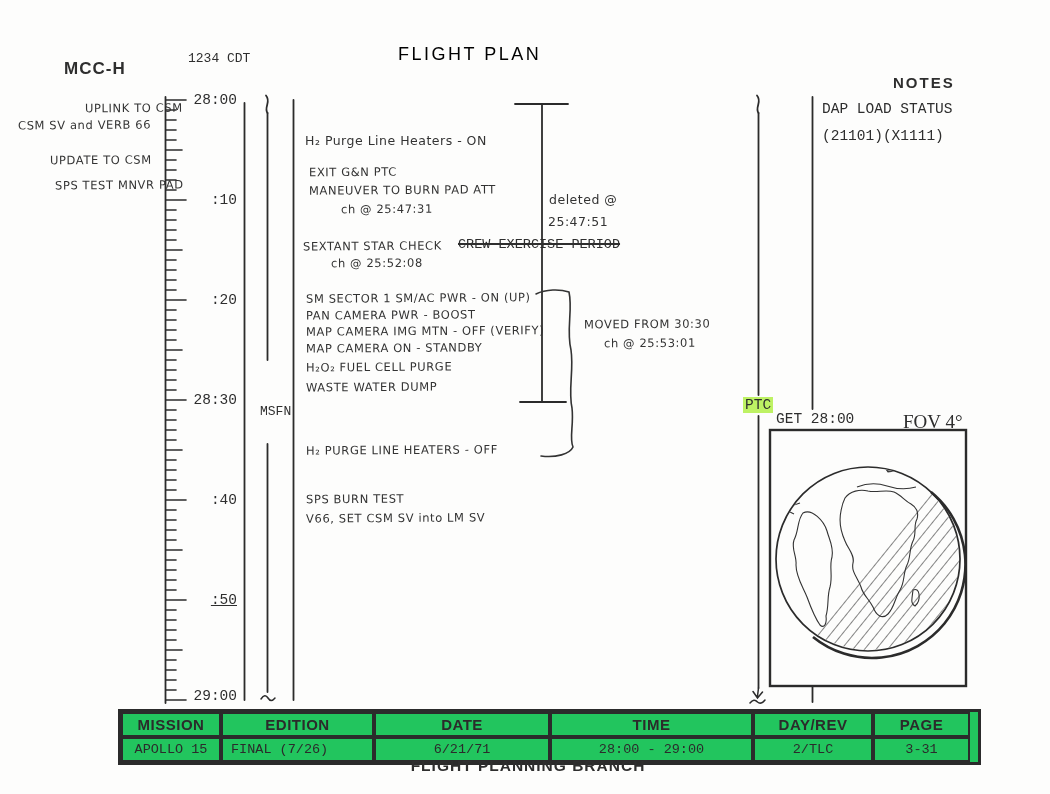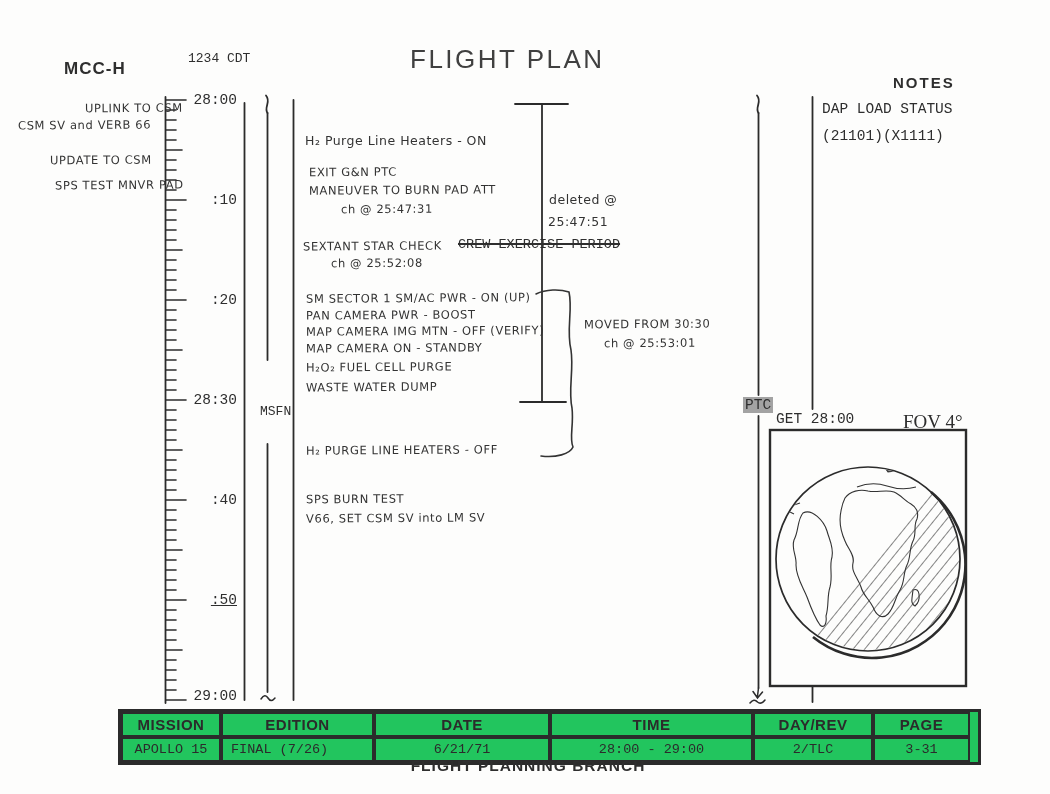--- a/index.html
+++ b/index.html
@@ -28,21 +28,21 @@
   
   #ftable{position:absolute; left:118px; top:709px; width:857px; z-index:2;
           border:3px solid #2b2b2b; border-collapse:collapse; display:grid;
           grid-template-columns:100px 153px 176px 203px 120px 97px;
           background:#22c55e;}
   #ftable .cell{border:2px solid #2b2b2b; height:21px; display:flex;
                 align-items:center; justify-content:center; overflow:hidden;}
   #ftable .head{font-weight:bold; font-size:15px; letter-spacing:.5px;}
   #ftable .val{font-family:"Liberation Mono","DejaVu Sans Mono",monospace; font-size:13.5px;}
   #ftable .left-align{justify-content:flex-start; padding-left:8px;}
-  .ptc-label{background:#a3a3a3; padding:0 2px;}
+  .ptc-label{background:#bef264; padding:0 2px;}
 </style>
 </head>
 <body>
 
 <div id="page">
 
   <svg id="linework" width="1050" height="794" viewBox="0 0 1050 794">
     <g stroke="#2b2b2b" stroke-width="1.8" fill="none" stroke-linecap="round">
 
       <line x1="165.5" y1="97" x2="165.5" y2="703"></line>
@@ -155,21 +155,21 @@
         <path d="M913 590 q5 -2 6 4 q1 8 -4 12 q-4 -2 -3 -8 z"></path>
         <path d="M885 458 l7 -4 8 2 5 5 -6 3 8 1 6 5 -8 3 -10 -2 -7 1 -5 -7 z" fill="#333"></path>
         <path d="M893 449 l6 -3 7 3 -4 5 -8 1 z" fill="#333"></path>
         <path d="M915 468 l8 -2 6 5 -5 5 -8 1 -4 -6 z" fill="#333"></path>
         <circle cx="877" cy="455" r="1.6" fill="#333"></circle>
         <path d="M794 505 l6 -2 M790 512 l4 2"></path>
       </g>
     </g>
   </svg>
 
-  <div class="abs txt" style="left:410px; top:44px; font-size:26px; letter-spacing:2.5px; color:#404040;">FLIGHT PLAN</div>
+  <div class="abs txt" style="left:398px; top:44px; font-size:18px; letter-spacing:2.5px; color:#000000;">FLIGHT PLAN</div>
 
   <div class="abs txt print-head" style="left:64px; top:59px; font-size:17px; letter-spacing:1px;">MCC-H</div>
   <div class="abs txt mono" style="left:159px; top:51px; font-size:13px;margin-left:29px;">1234 CDT</div>
   <div class="abs txt print-head" style="left:893px; top:74px; font-size:15px; letter-spacing:2px;">NOTES</div>
 
   <div class="abs txt hw" style="left:85px; top:101px;">UPLINK TO CSM</div>
   <div class="abs txt hw" style="left:18px; top:118px;">CSM SV and VERB 66</div>
   <div class="abs txt hw" style="left:50px; top:153px;">UPDATE TO CSM</div>
   <div class="abs txt hw" style="left:55px; top:178px;">SPS TEST MNVR PAD</div>
 

